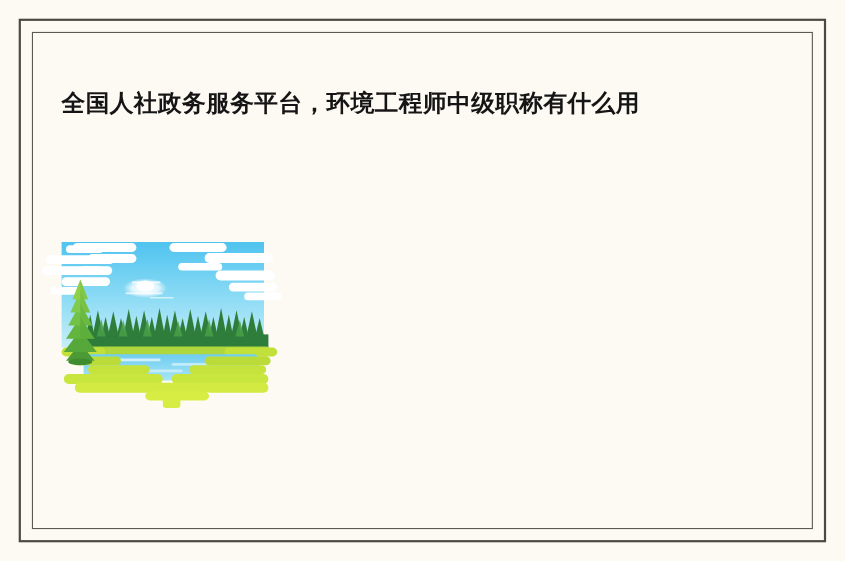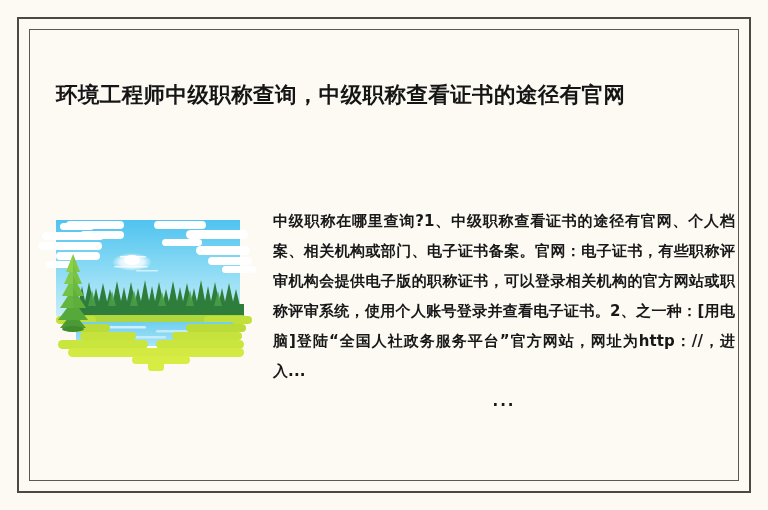--- a/index.html
+++ b/index.html
@@ -90,21 +90,21 @@
   }
 </style>
 </head>
 <body>
 
 <div id="page">
 
   <div class="frame-outer"></div>
   <div class="frame-inner"></div>
 
-  <div class="article-title">环境工程师中级职称查询，中级职称查看证书的途径有官网</div>
+  <div class="article-title">全国人社政务服务平台，环境工程师中级职称有什么用</div>
 
   <div class="illustration">
     <svg viewBox="0 0 224 158" xmlns="http://www.w3.org/2000/svg">
       <defs>
         <linearGradient id="skyGrad" x1="0" y1="0" x2="0" y2="1">
           <stop offset="0%" stop-color="#4FC3EF"></stop>
           <stop offset="55%" stop-color="#8FDCF5"></stop>
           <stop offset="100%" stop-color="#C8EEFA"></stop>
         </linearGradient>
         <linearGradient id="waterGrad" x1="0" y1="0" x2="0" y2="1">
@@ -226,18 +226,14 @@
         <polygon points="37,38 30,56 44,56" fill="#8DD04A"></polygon>
         <polygon points="37,38 37,56 44,56" fill="#7BC043" opacity="0.55"></polygon>
         <polygon points="37,48 37,68 46,68" fill="#6FB83E" opacity="0.45"></polygon>
         <polygon points="37,60 37,80 48,80" fill="#61AD38" opacity="0.4"></polygon>
         <polygon points="37,72 37,92 50,92" fill="#55A134" opacity="0.35"></polygon>
         <ellipse cx="37" cy="113" rx="11" ry="3" fill="#3F8C2F"></ellipse>
       </g>
     </svg>
   </div>
 
-  <div class="article-body">
-    <span>中级职称在哪里查询?1、中级职称查看证书的途径有官网、个人档案、相关机构或部门、电子证书备案。官网：电子证书，有些职称评审机构会提供电子版的职称证书，可以登录相关机构的官方网站或职称评审系统，使用个人账号登录并查看电子证书。2、之一种：[用电脑]登陆“全国人社政务服务平台”官方网站，网址为http：//，进入...</span>
-    <span class="ellipsis-line">...</span>
-  </div>
 
 </div>
 
 </body></html>

